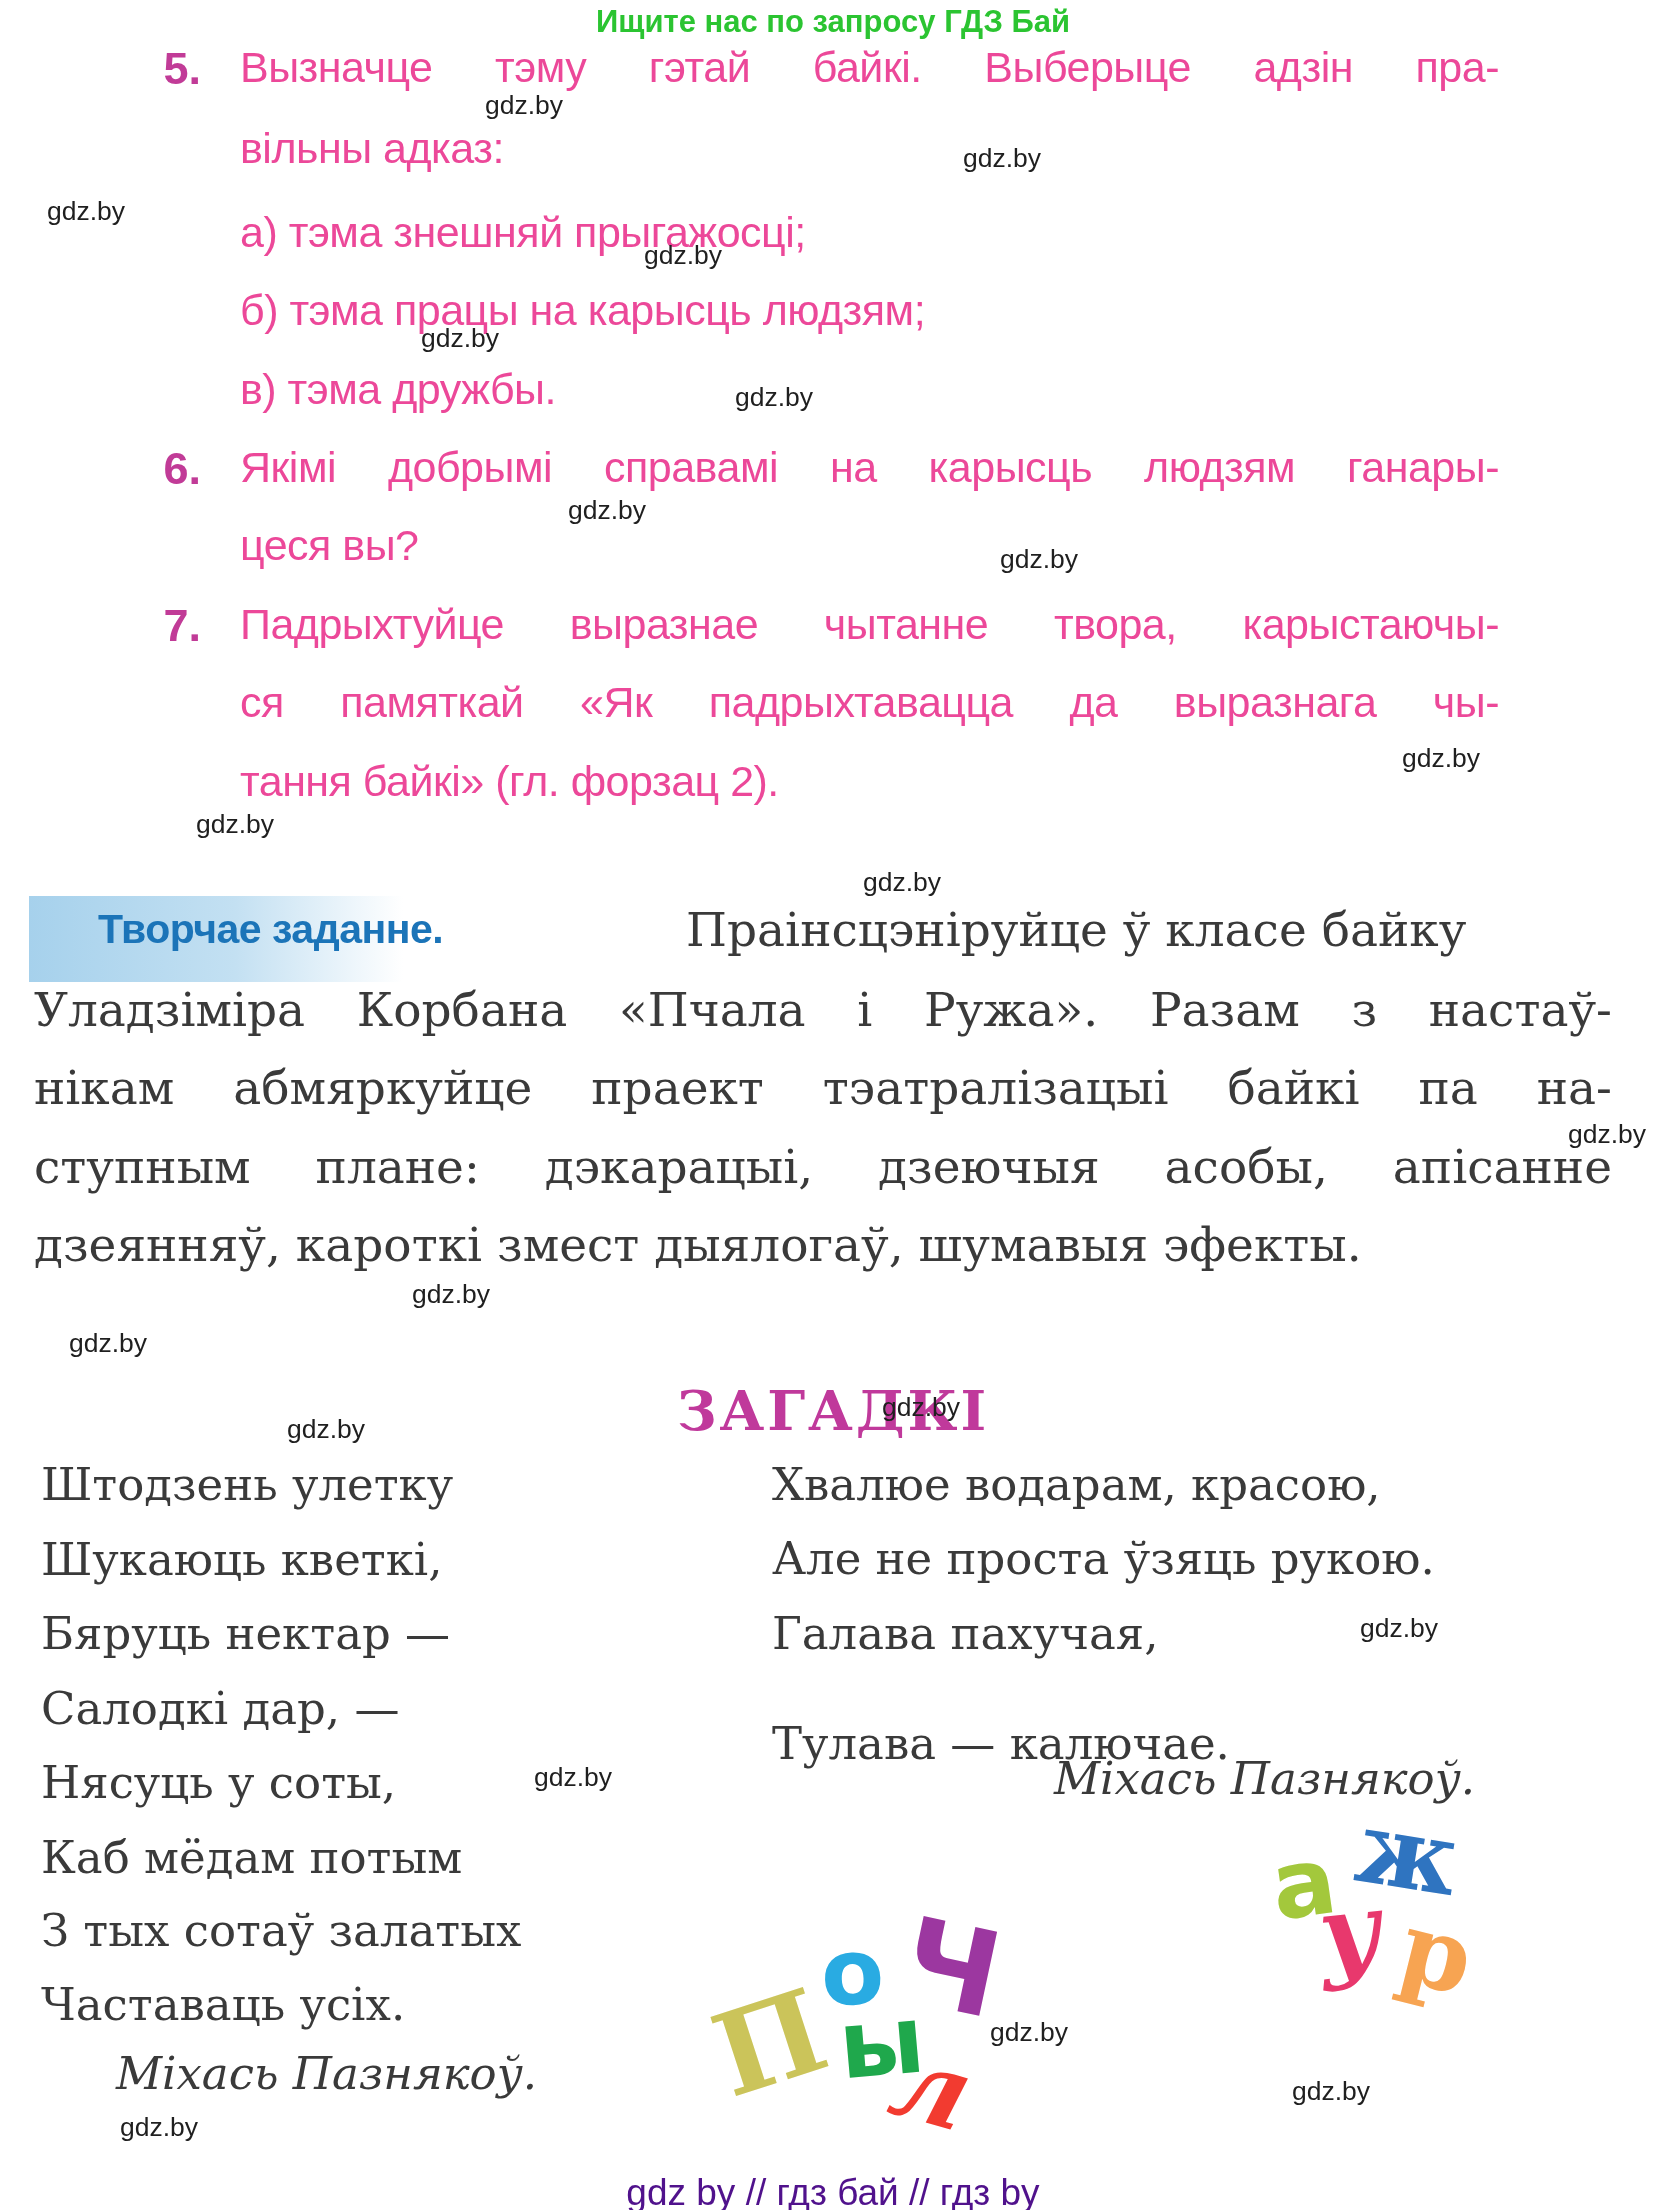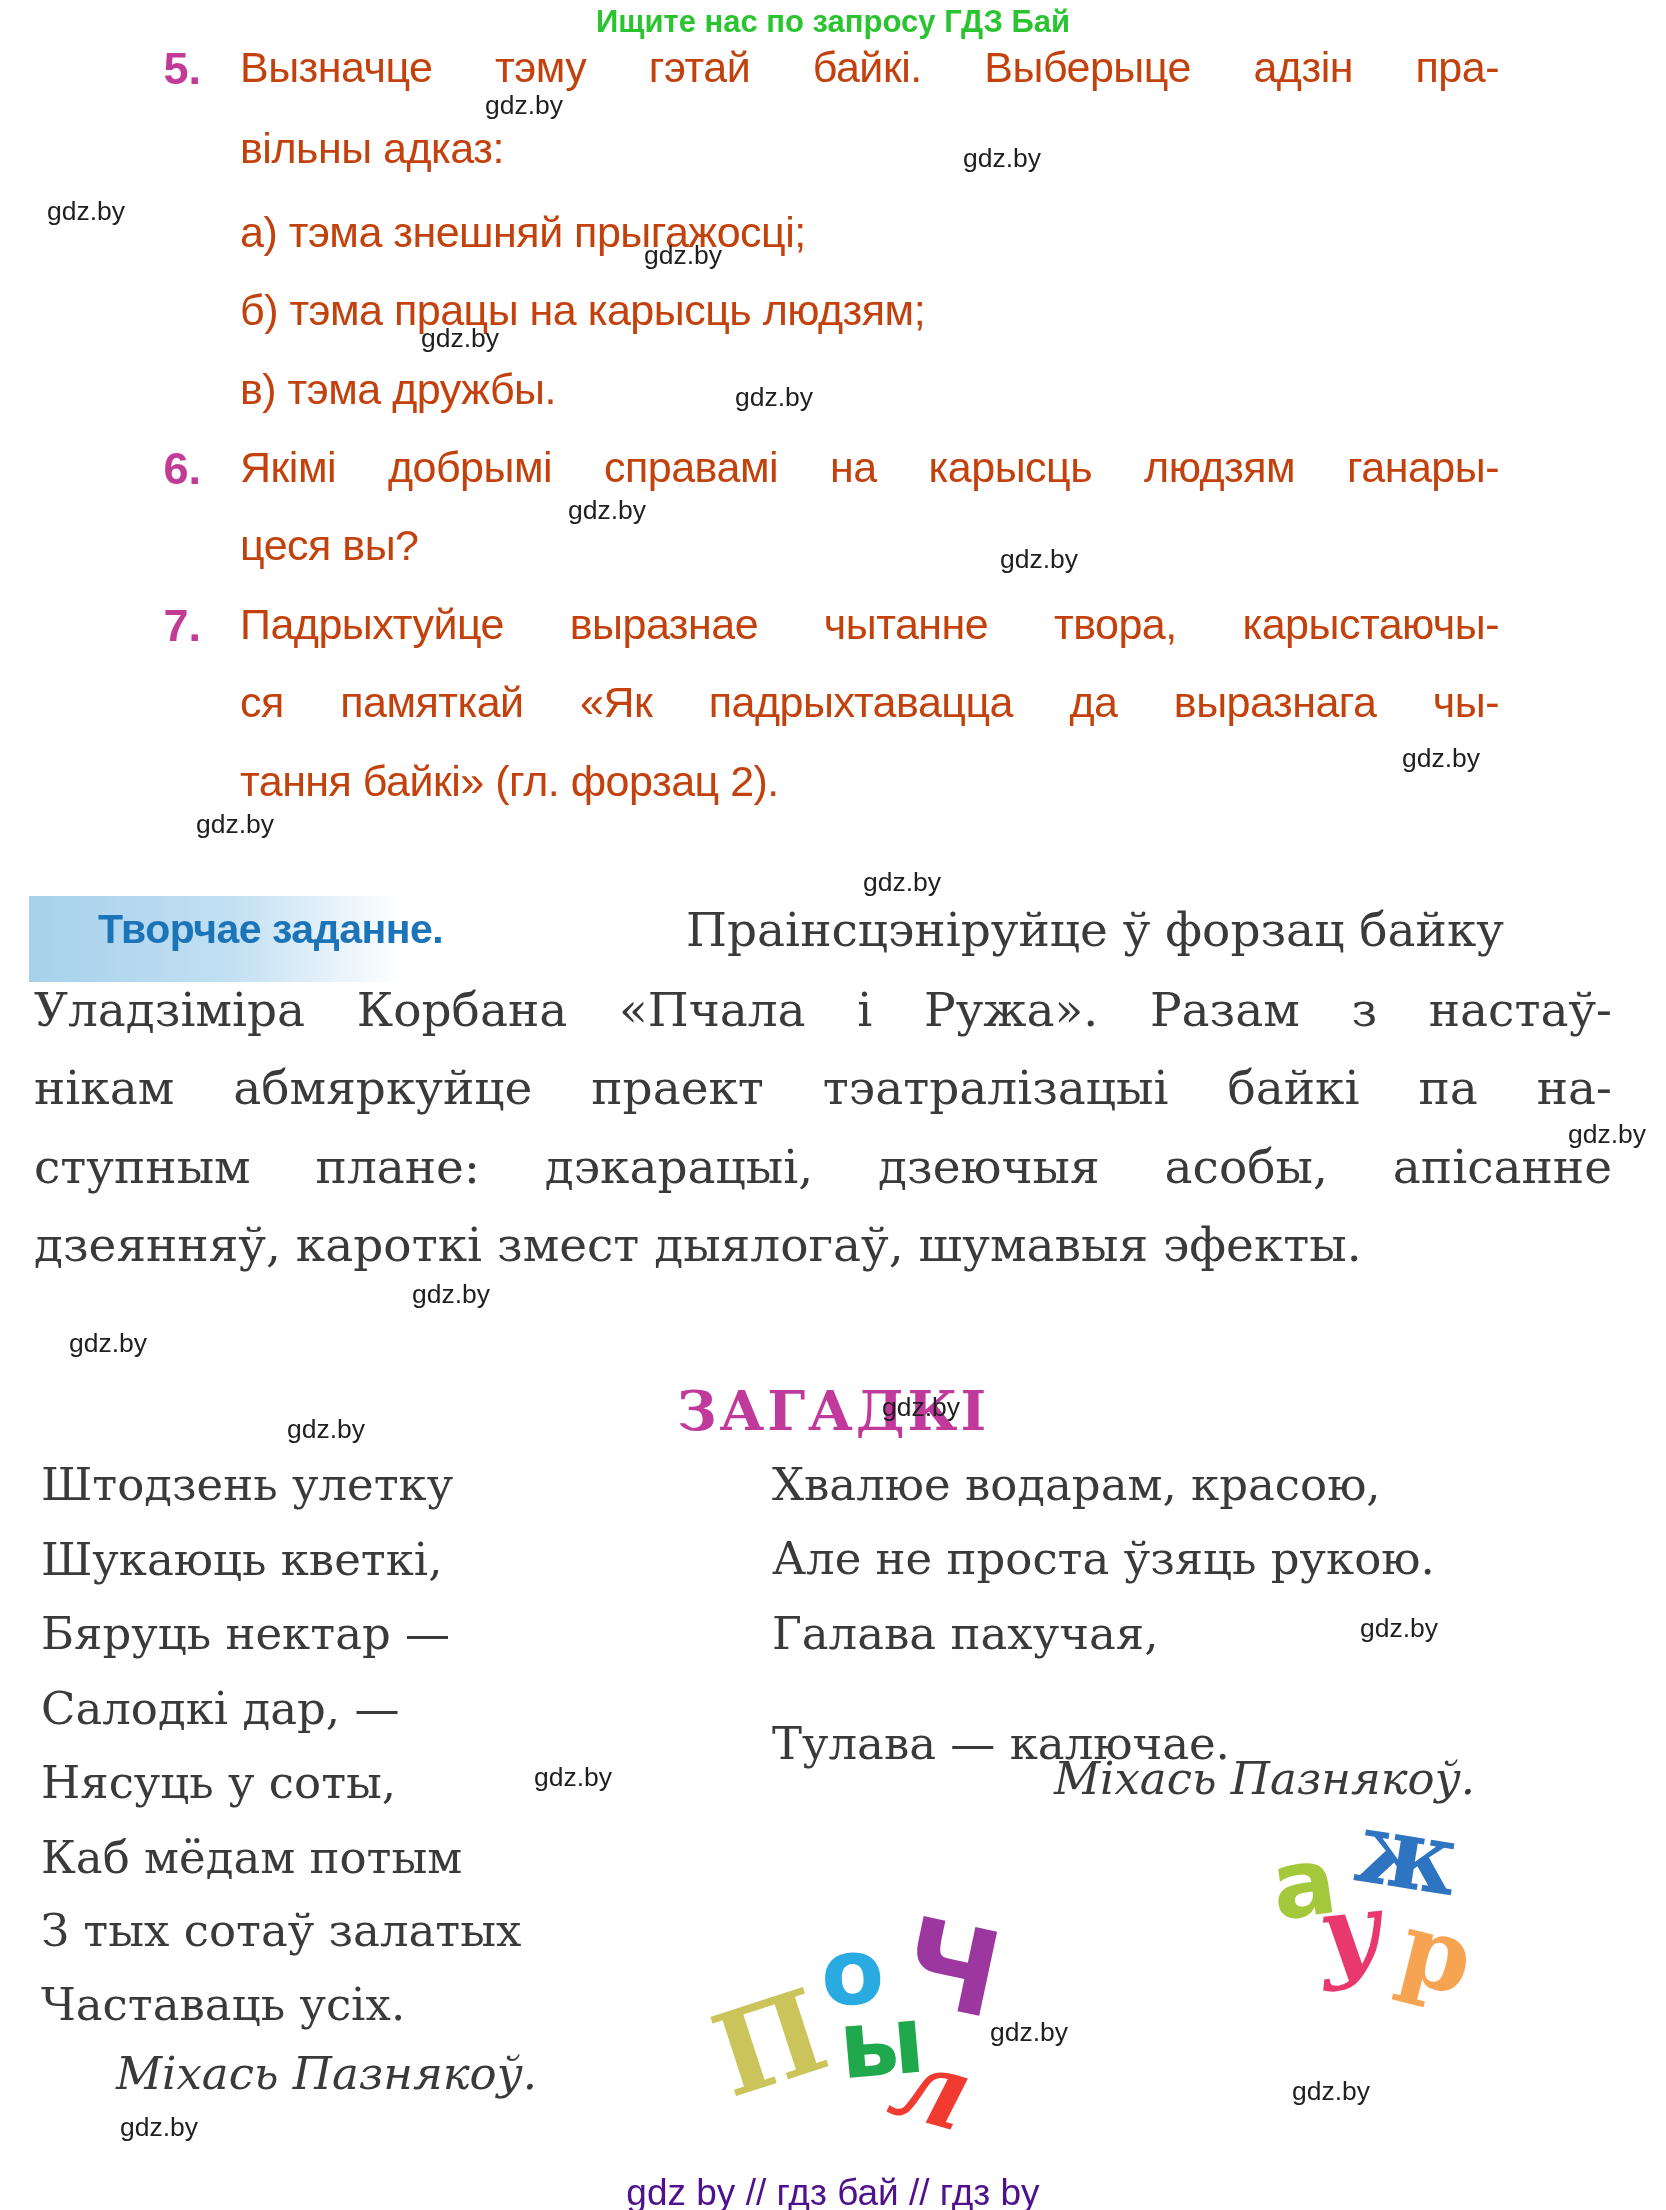--- a/index.html
+++ b/index.html
@@ -3,21 +3,21 @@
 <meta charset="utf-8">
 <style>
   html,body{margin:0;padding:0;background:#888;}
   #canvas{
     position:relative;width:1666px;height:2210px;background:#ffffff;
     margin:0 auto;overflow:hidden;
     font-family:"Liberation Sans",sans-serif;
   }
   
   .abs{position:absolute;}
-  .sans{font-family:"Liberation Sans",sans-serif;color:#c2410c;font-size:43px;letter-spacing:-0.5px;line-height:1.15;}
+  .sans{font-family:"Liberation Sans",sans-serif;color:#ec4899;font-size:43px;letter-spacing:-0.5px;line-height:1.15;}
   .serif{font-family:"DejaVu Serif","Liberation Serif",serif;color:#3A3A3A;font-size:47px;line-height:1.1;}
   .jfull{width:1259px;text-align:justify;text-align-last:justify;}
   .jserif{width:1578px;text-align:justify;text-align-last:justify;}
   .exnum{font-weight:bold;color:#C13B97;font-size:45px;width:103px;text-align:right;font-family:"Liberation Sans",sans-serif;}
   .green-header{top:3.9px;left:0;width:1666px;text-align:center;color:#2BC431;font-size:31px;font-weight:600;}
   .hl-box{left:29px;top:896px;width:374px;height:86px;background:linear-gradient(90deg,#A6D1EC 0%,#C3E0F2 55%,#FFFFFF 100%);}
   .creative-heading{left:98px;top:906px;font-size:41px;font-weight:bold;color:#1B74B8;font-family:"Liberation Sans",sans-serif;letter-spacing:-0.5px;}
   .riddles-title{left:0;top:1378px;width:1666px;text-align:center;color:#C0399B;font-weight:bold;font-size:55px;letter-spacing:2.9px;font-family:"DejaVu Serif","Liberation Serif",serif;}
   .poem{font-size:45px;text-align:right;}
   .author{font-style:italic;font-size:45px;}
@@ -53,21 +53,21 @@
   <div class="abs sans jfull" style="left:240px;top:443px;">Якімі добрымі справамі на карысць людзям ганары-</div>
   <div class="abs sans" style="left:240px;top:521px;">цеся вы?</div>
 
   <div class="abs exnum" style="left:98px;top:600px;">7.</div>
   <div class="abs sans jfull" style="left:240px;top:600px;">Падрыхтуйце выразнае чытанне твора, карыстаючы-</div>
   <div class="abs sans jfull" style="left:240px;top:678px;">ся памяткай «Як падрыхтавацца да выразнага чы-</div>
   <div class="abs sans" style="left:240px;top:757px;">тання байкі» (гл. форзац 2).</div>
 
   <div class="abs hl-box"></div>
   <div class="abs creative-heading">Творчае заданне.</div>
-  <div class="abs serif" style="left:686px;top:904px;">Праінсцэніруйце ў форзац байку</div>
+  <div class="abs serif" style="left:686px;top:904px;">Праінсцэніруйце ў класе байку</div>
   <div class="abs serif jserif" style="left:34px;top:984px;">Уладзіміра Корбана «Пчала і Ружа». Разам з настаў-</div>
   <div class="abs serif jserif" style="left:34px;top:1062px;">нікам абмяркуйце праект тэатралізацыі байкі па на-</div>
   <div class="abs serif jserif" style="left:34px;top:1141px;">ступным плане: дэкарацыі, дзеючыя асобы, апісанне</div>
   <div class="abs serif" style="left:34px;top:1219px;">дзеянняў, кароткі змест дыялогаў, шумавыя эфекты.</div>
 
   <div class="abs riddles-title">ЗАГАДКІ</div>
 
   <div class="abs serif poem" style="left:41px;top:1460px;">Штодзень улетку</div>
   <div class="abs serif poem" style="left:41px;top:1535px;">Шукаюць кветкі,</div>
   <div class="abs serif poem" style="left:41px;top:1609px;">Бяруць нектар —</div>

